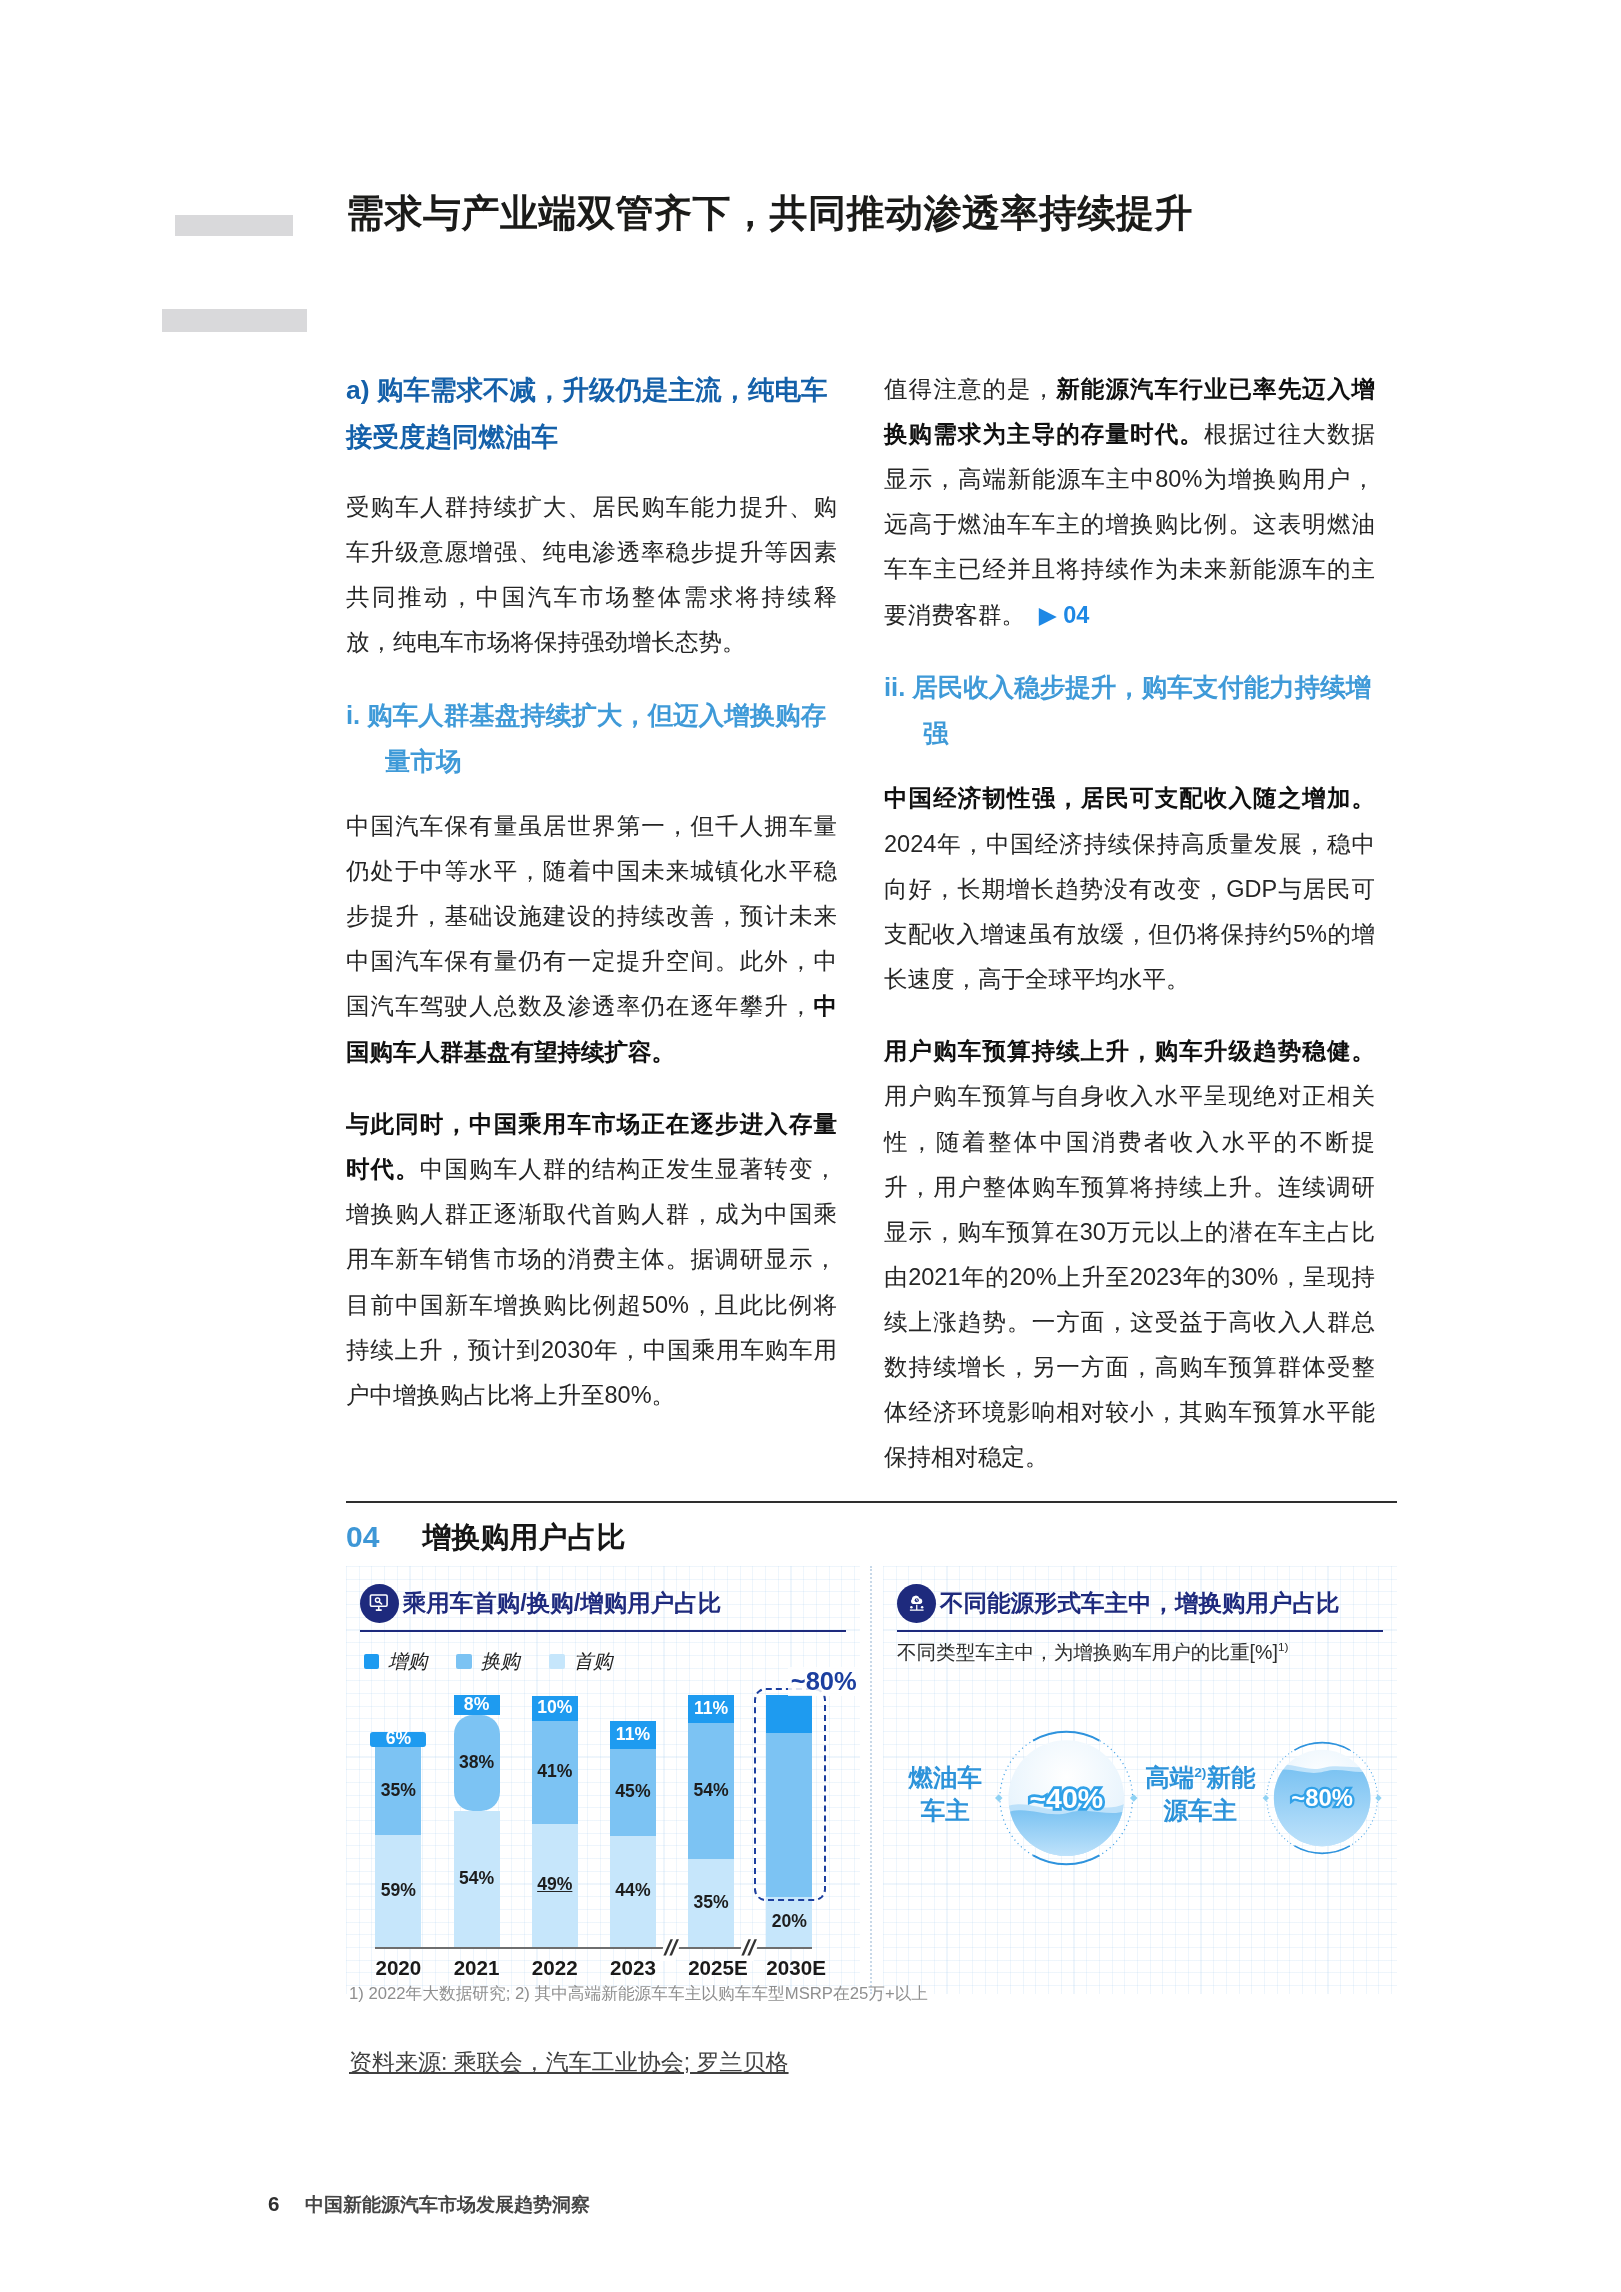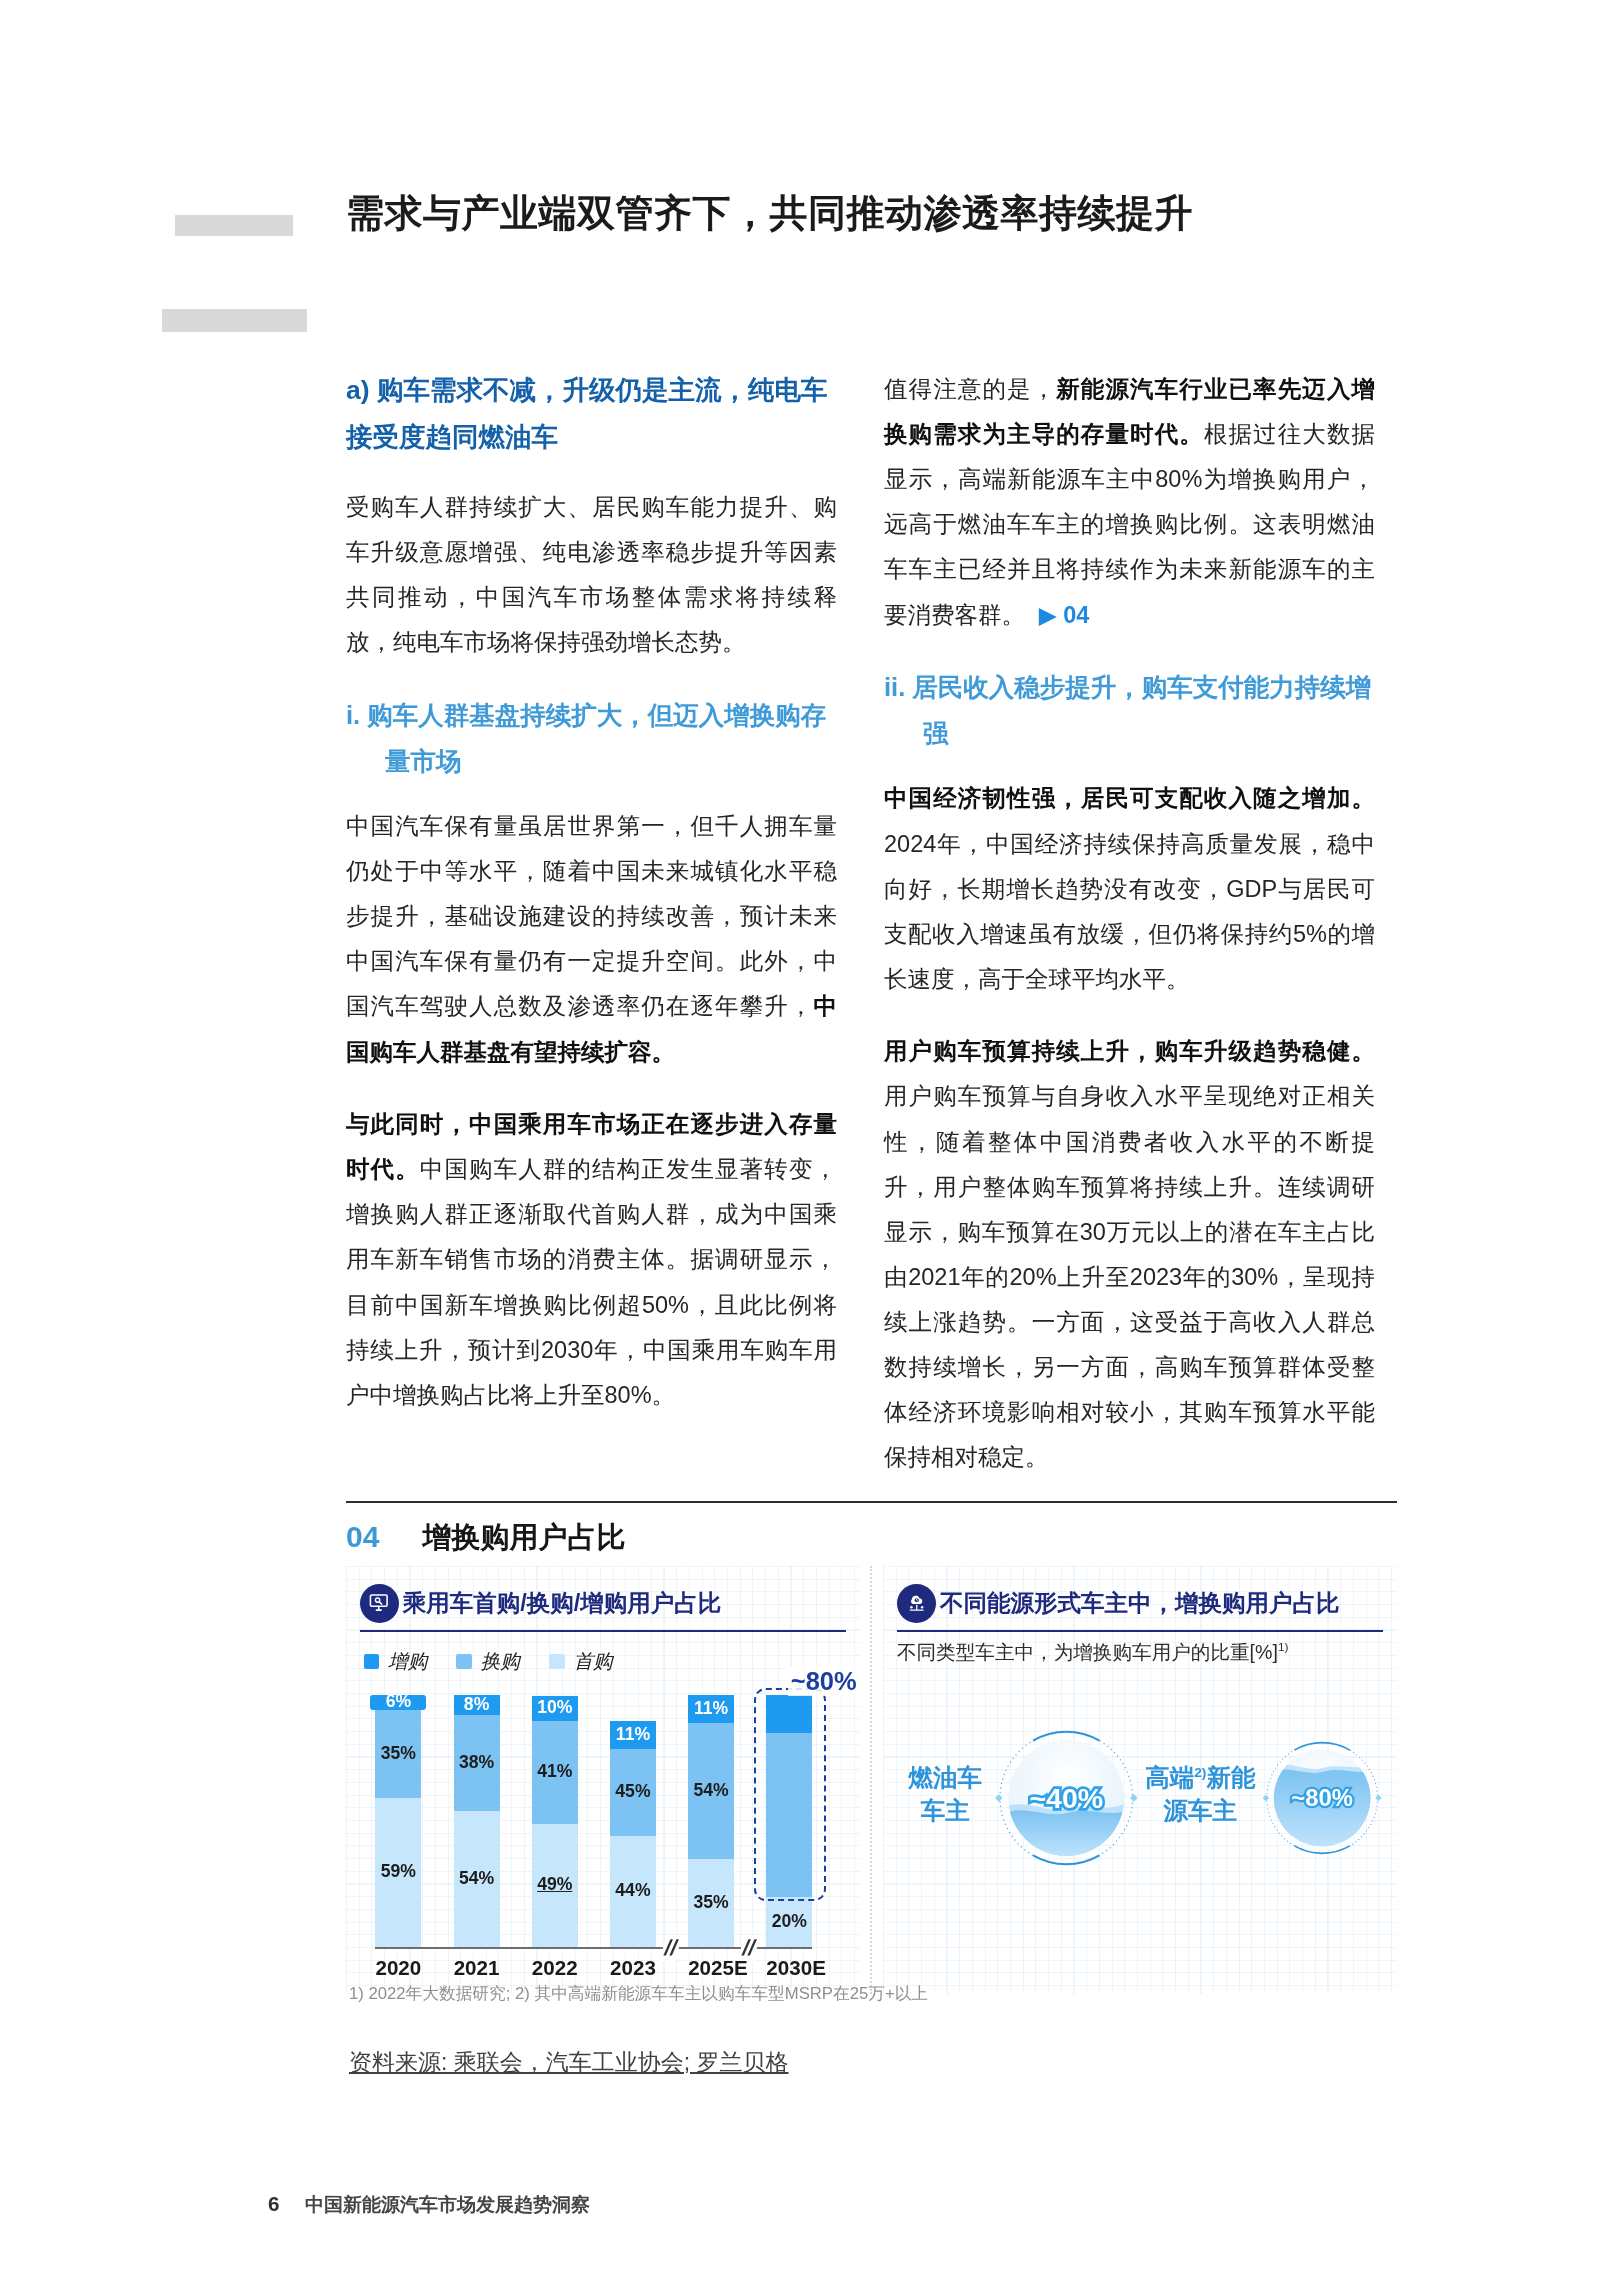--- a/index.html
+++ b/index.html
@@ -134,29 +134,29 @@
       </div>
     <div class="chart-area">
       <div class="bars">
           <div class="bar-col">
             <div class="seg seg0" style="height: 15px; background: rgb(30, 155, 240);">
               <span class="seg-lab">6%</span>
             </div>
             <div class="seg seg1" style="height: 88px; background: rgb(124, 195, 243);">
               <span class="seg-lab">35%</span>
             </div>
-            <div class="seg seg2" style="height: 149px; background: rgb(198, 230, 251);">
+            <div class="seg seg2" style="height: 112px; background: rgb(198, 230, 251);">
               <span class="seg-lab">59%</span>
             </div>
           </div>
           <div class="bar-col">
             <div class="seg seg0" style="height: 20px; background: rgb(30, 155, 240);">
               <span class="seg-lab">8%</span>
             </div>
-            <div class="seg seg1" style="height: 96px; background: rgb(124, 195, 243);">
+            <div class="seg seg1" style="height: 96px; background: rgb(124, 195, 243); border-radius: 19px;">
               <span class="seg-lab">38%</span>
             </div>
             <div class="seg seg2" style="height: 136px; background: rgb(198, 230, 251);">
               <span class="seg-lab">54%</span>
             </div>
           </div>
           <div class="bar-col">
             <div class="seg seg0" style="height: 25px; background: rgb(30, 155, 240);">
               <span class="seg-lab">10%</span>
             </div>

